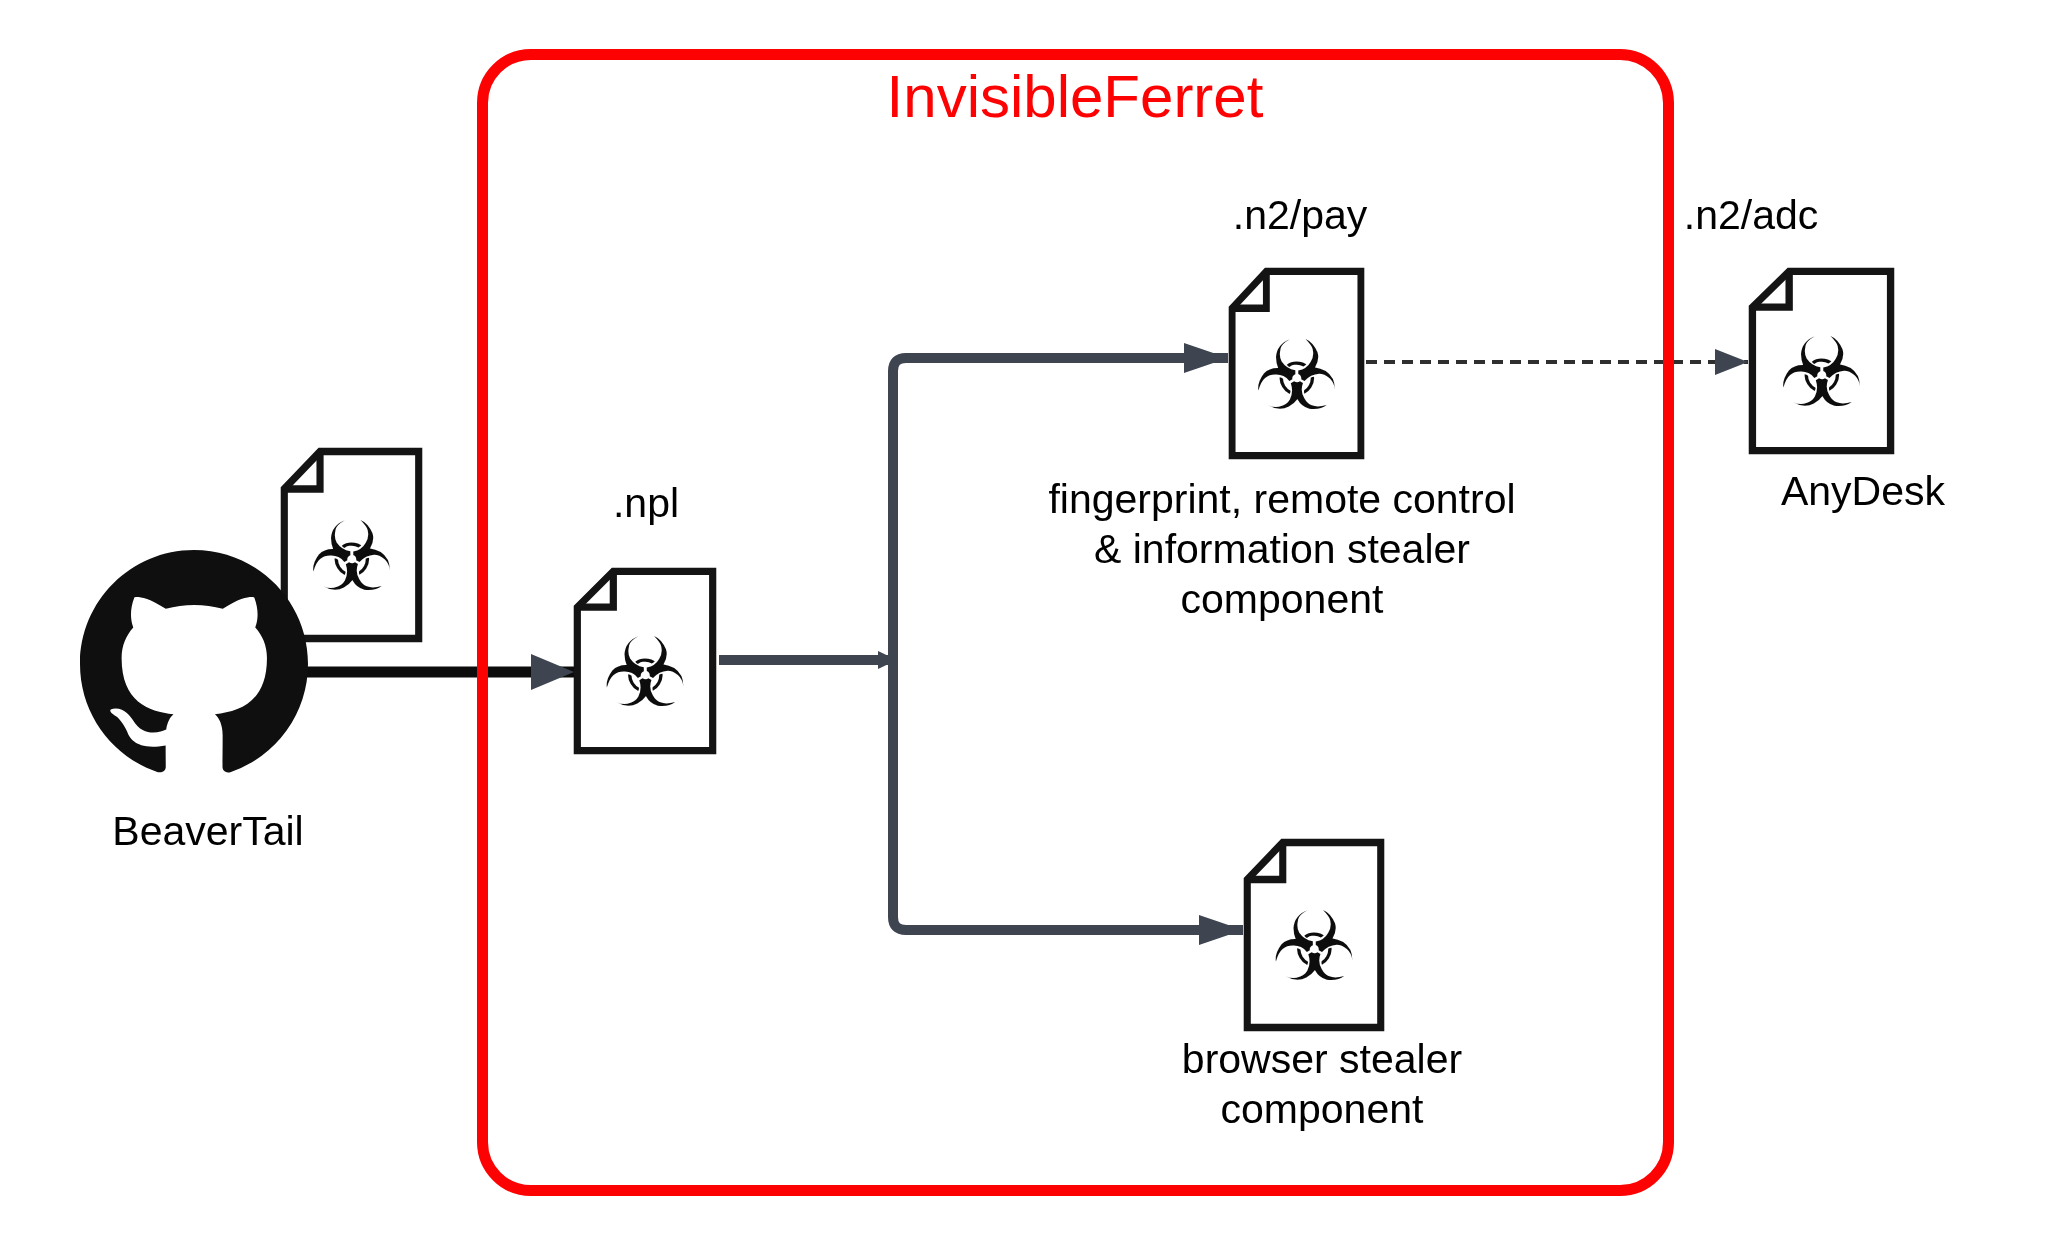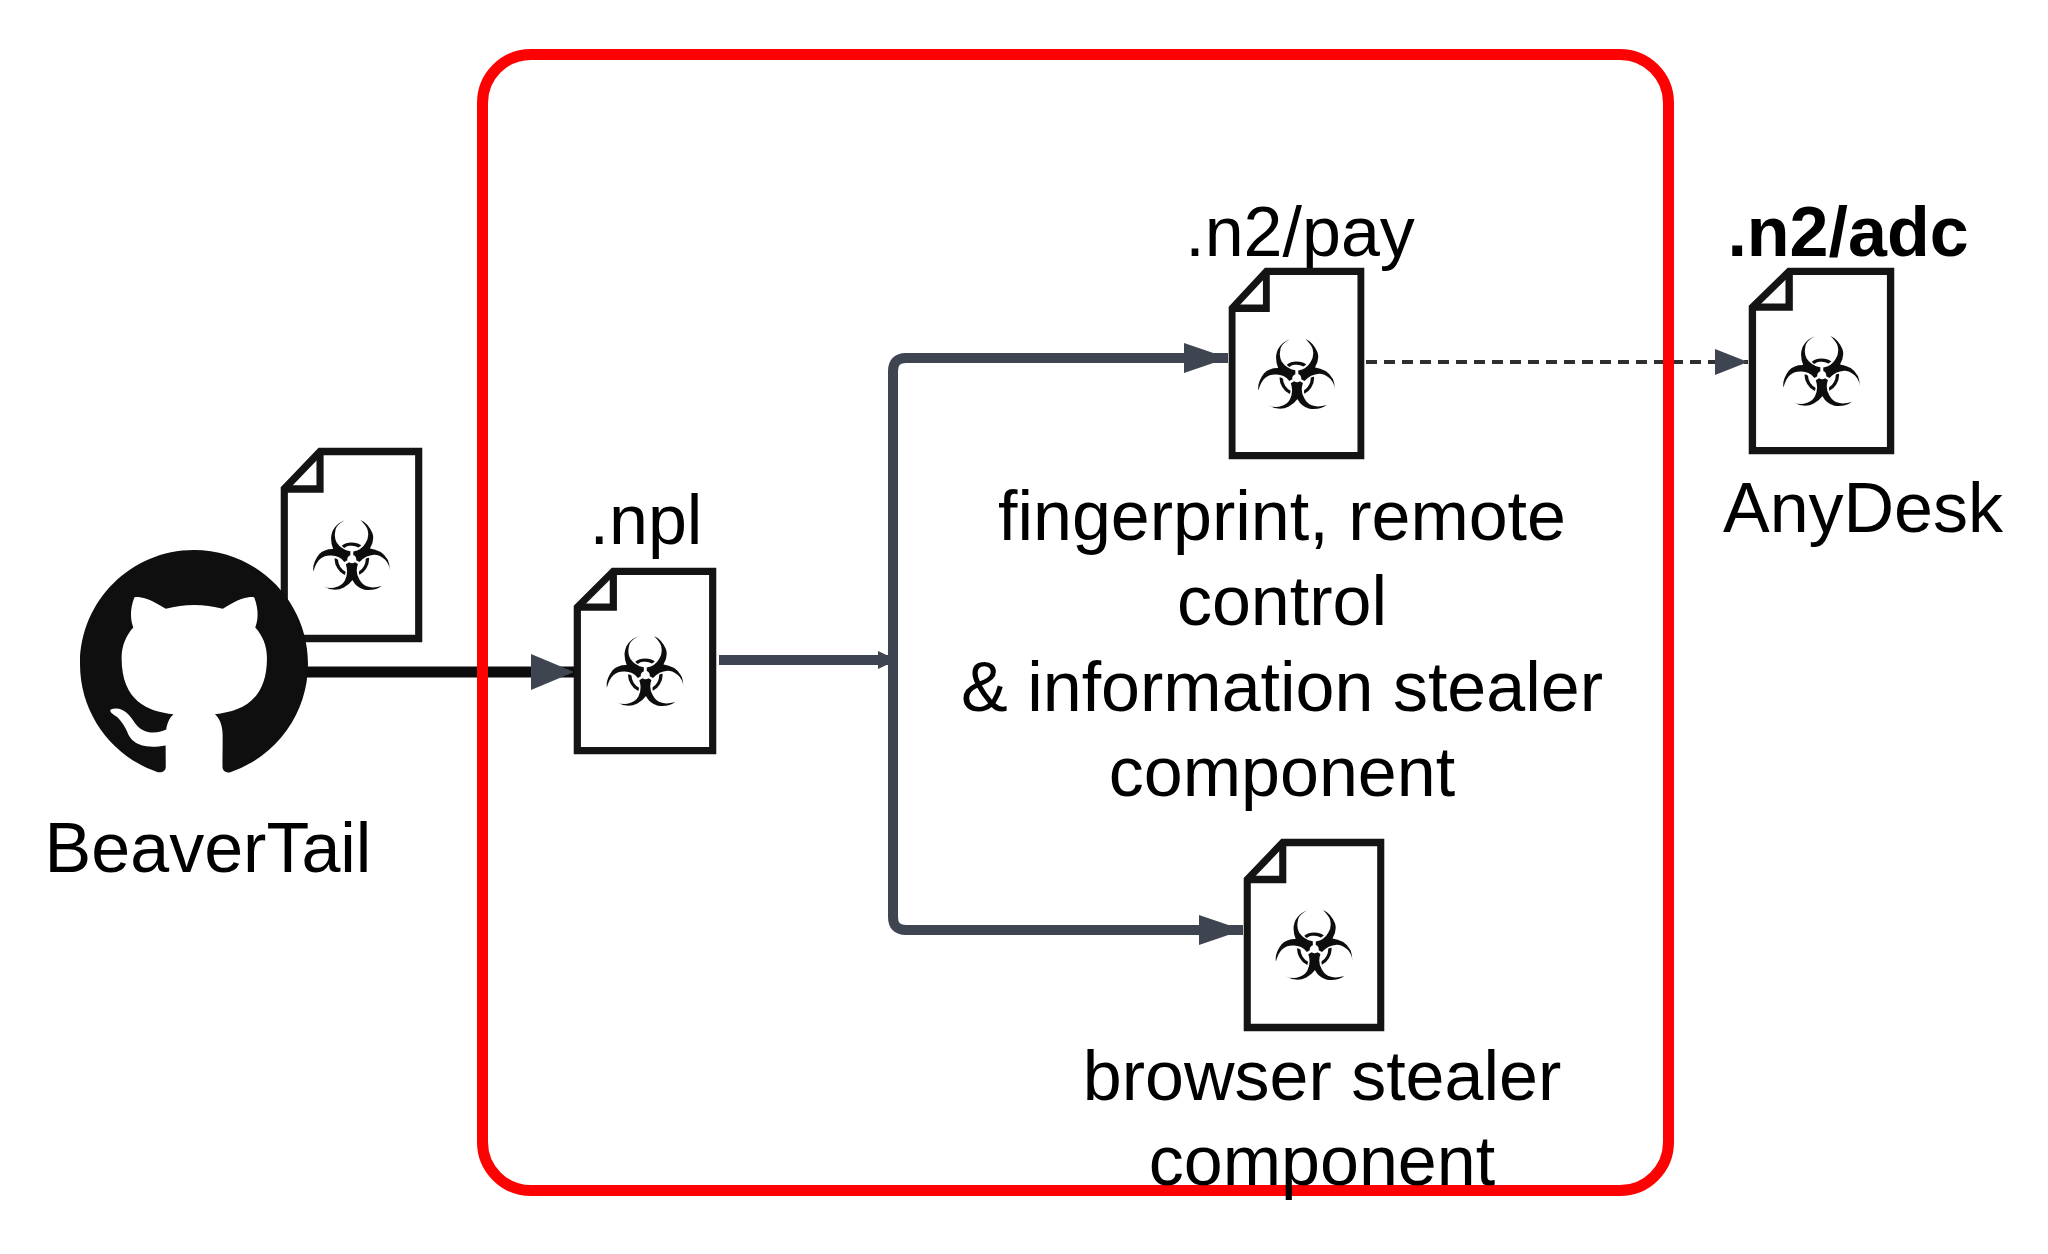--- a/index.html
+++ b/index.html
@@ -12,21 +12,21 @@
     position:absolute; left:477px; top:49px; width:1197px; height:1147px;
     border:11px solid #fd0202; border-radius:54px; box-sizing:border-box;
     background:transparent;
   }
   .group-title {
     position:absolute; left:1075px; top:62px; transform:translateX(-50%);
     font-size:60px; color:#fd0202; white-space:nowrap;
   }
   .label {
     position:absolute; transform:translateX(-50%);
-    font-size:70px; line-height:1.22; text-align:center; white-space:pre-line;
+    font-size:41px; line-height:1.22; text-align:center; white-space:pre-line;
   }
   .octocat { position:absolute; left:80px; top:550px; width:228px; height:228px; }
   .file-icon { position:absolute; }
   .file-icon svg.page-svg { position:absolute; left:0; top:0; width:100%; height:100%; }
   .file-icon .page { fill:#ffffff; stroke:#141414; stroke-width:5; stroke-linejoin:miter; }
   .file-icon .fold { fill:none; stroke:#141414; stroke-width:5; }
   .file-icon .glyph {
     position:absolute; left:0; top:0; right:0; bottom:0;
     display:flex; align-items:center; justify-content:center; padding-top:24px;
     font-family:"DejaVu Sans", sans-serif; font-size:96px; color:#0d0d0d;
@@ -57,20 +57,21 @@
     <path d="M878,651 L897,660 L878,669 Z" fill="#3e4551"></path>
 
     <path d="M893,665 L893,371 Q893,358 906,358 L1228,358" stroke="#3e4551" stroke-width="10" fill="none" marker-end="url(#mkGray)"></path>
 
     <path d="M893,655 L893,917 Q893,930 906,930 L1243,930" stroke="#3e4551" stroke-width="10" fill="none" marker-end="url(#mkGray)"></path>
 
     <path d="M1366,362 L1748,362" stroke="#2f2f2f" stroke-width="4" stroke-dasharray="11 7" fill="none" marker-end="url(#mkDash)"></path>
   </svg>
 
   <div class="group-box"></div>
+  <div class="group-title">InvisibleFerret</div>
 
   <div class="file-icon" style="left:280px; top:447px; width:143px; height:196px;">
     <svg class="page-svg" viewBox="0 0 100 131" preserveAspectRatio="none">
       <path class="page" d="M28,3 H97 V128 H3 V28 Z"></path>
       <path class="fold" d="M28,3 V28 H3"></path>
     </svg>
     <span class="glyph">☣</span>
   </div>
 
   <svg class="octocat" viewBox="0 0 16 16">
@@ -103,21 +104,21 @@
   <div class="file-icon" style="left:1243px; top:838px; width:142px; height:194px;">
     <svg class="page-svg" viewBox="0 0 100 131" preserveAspectRatio="none">
       <path class="page" d="M28,3 H97 V128 H3 V28 Z"></path>
       <path class="fold" d="M28,3 V28 H3"></path>
     </svg>
     <span class="glyph">☣</span>
   </div>
   <div class="label" style="left:1322px; top:1034px;text-align:center;">browser stealer
 component</div>
 
-  <div class="label" style="left:1848px; top:190px;font-weight:bold;">.n2/adc</div>
+  <div class="label" style="left:1751px; top:190px;">.n2/adc</div>
   <div class="file-icon" style="left:1748px; top:267px; width:147px; height:188px;">
     <svg class="page-svg" viewBox="0 0 100 131" preserveAspectRatio="none">
       <path class="page" d="M28,3 H97 V128 H3 V28 Z"></path>
       <path class="fold" d="M28,3 V28 H3"></path>
     </svg>
     <span class="glyph">☣</span>
   </div>
   <div class="label" style="left:1823px; top:466px;margin-left:40px;">AnyDesk</div>
 
 </div>

